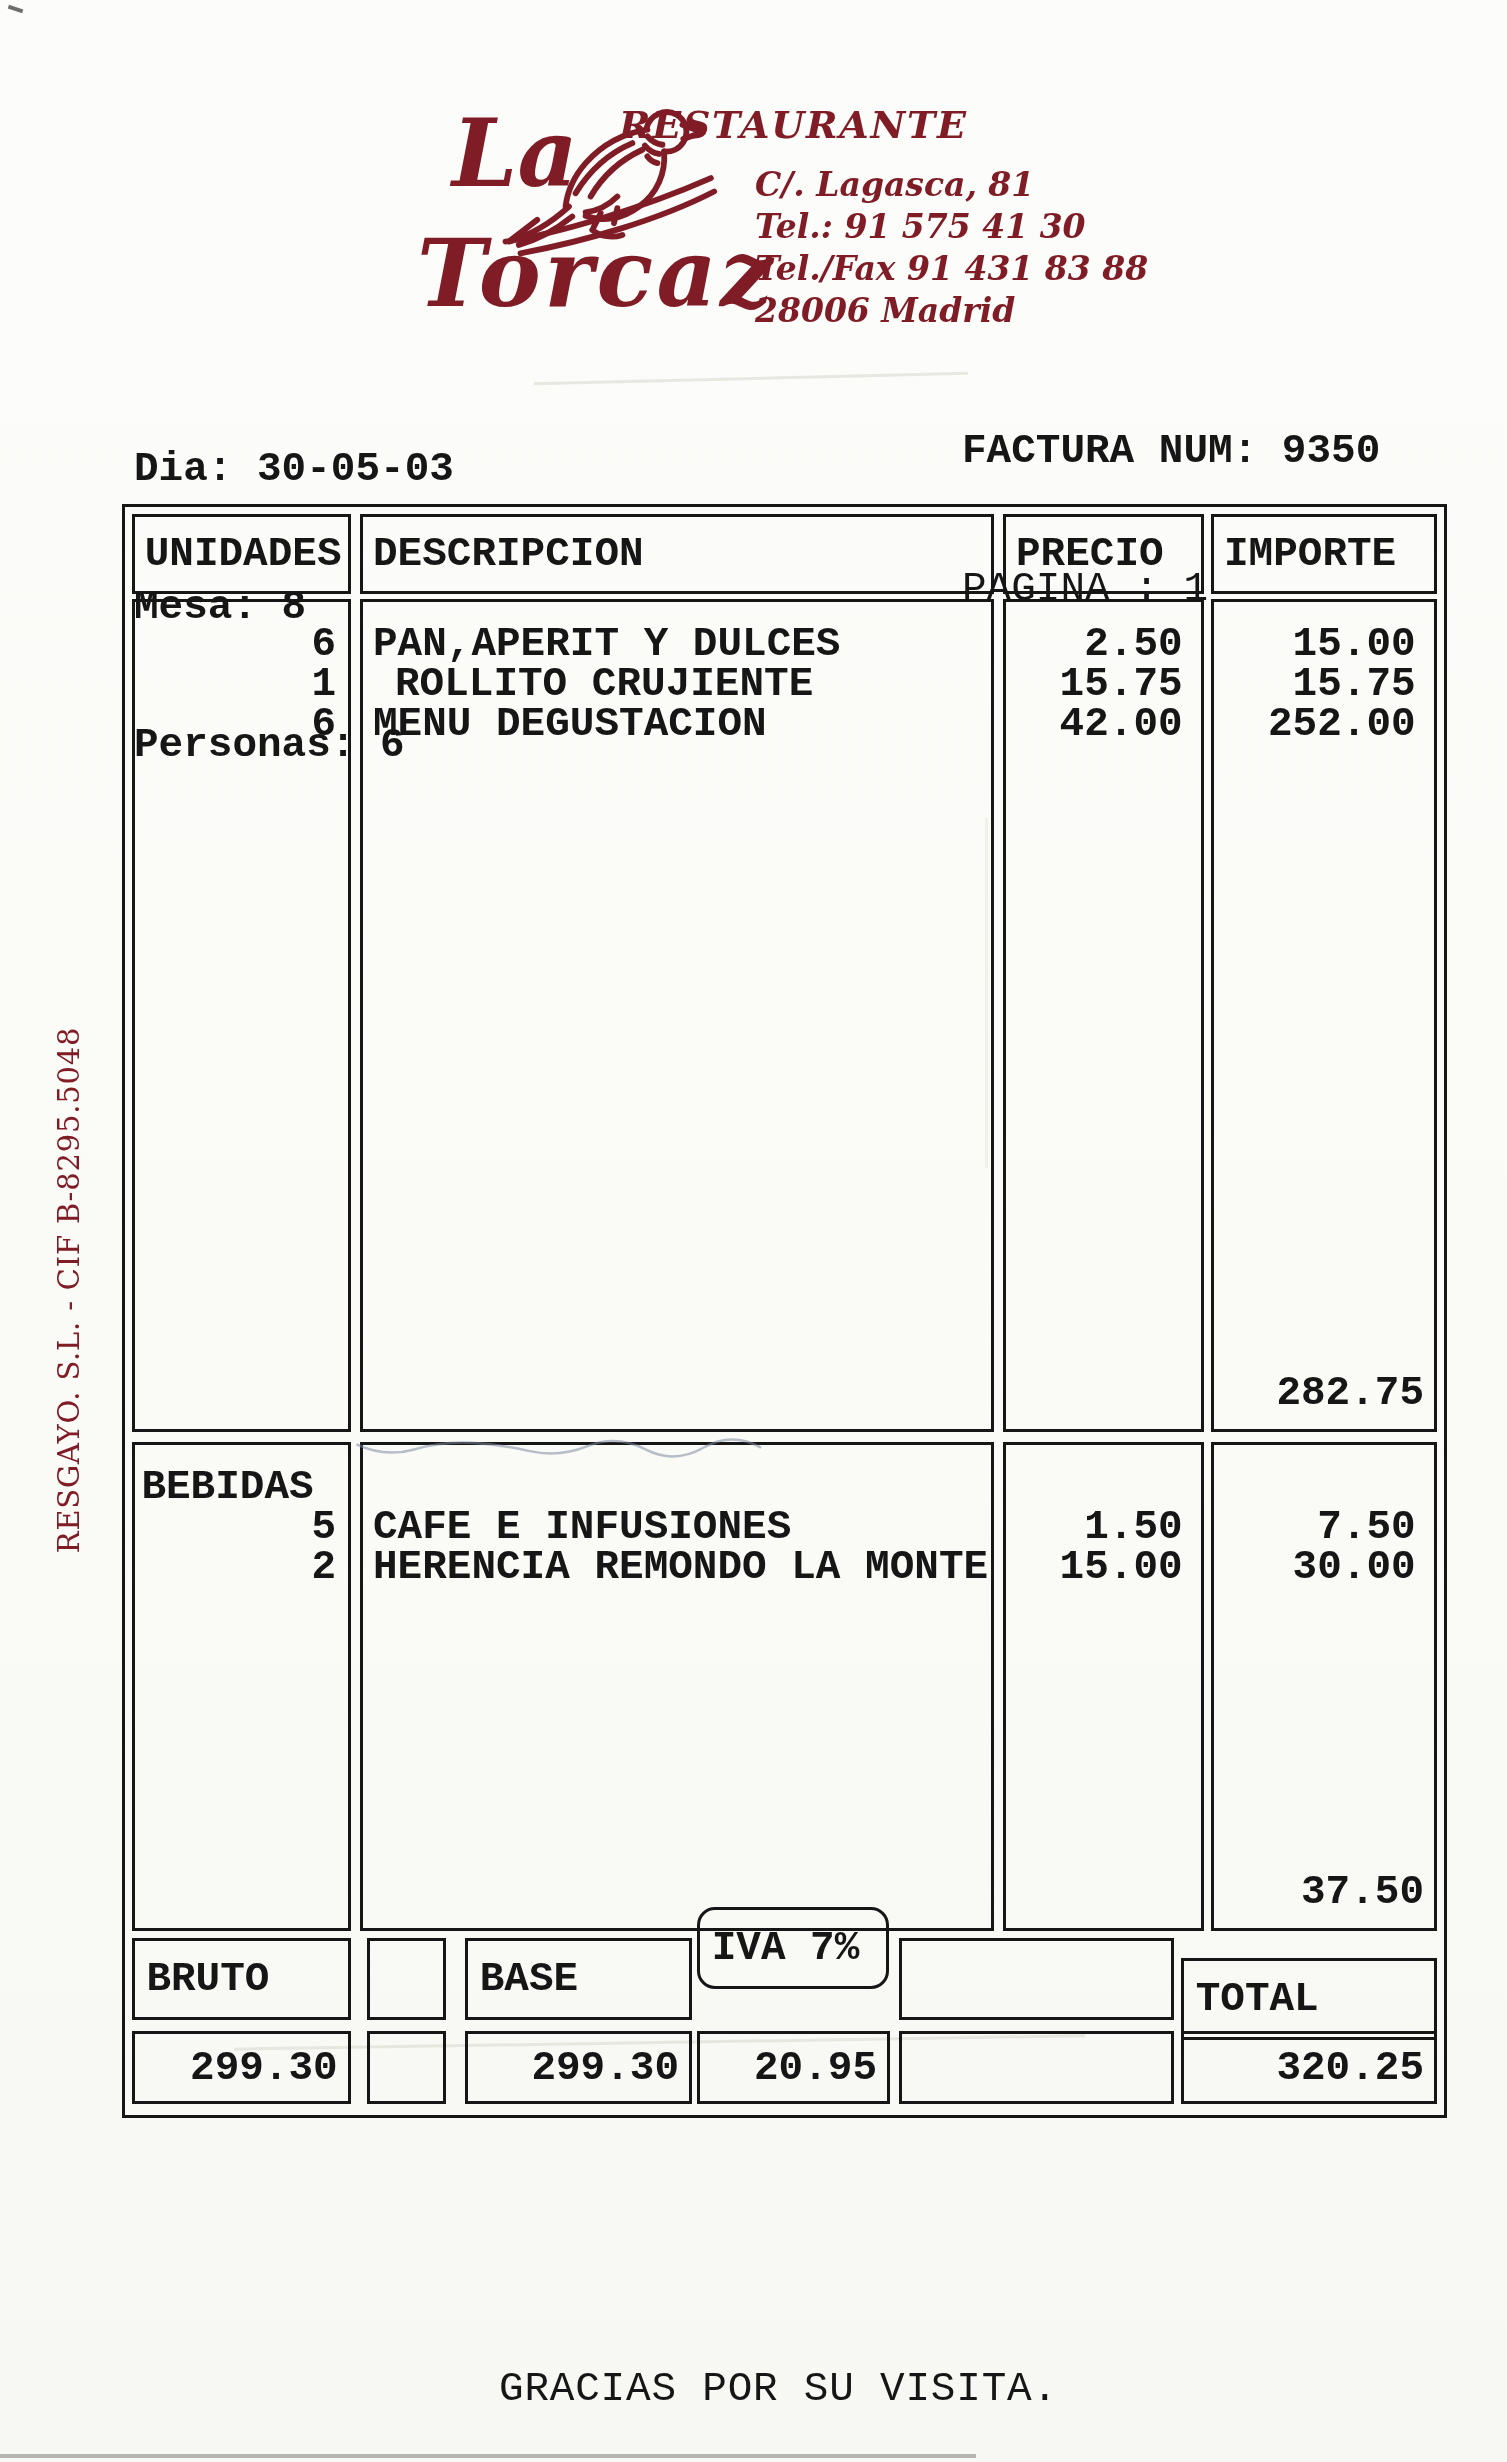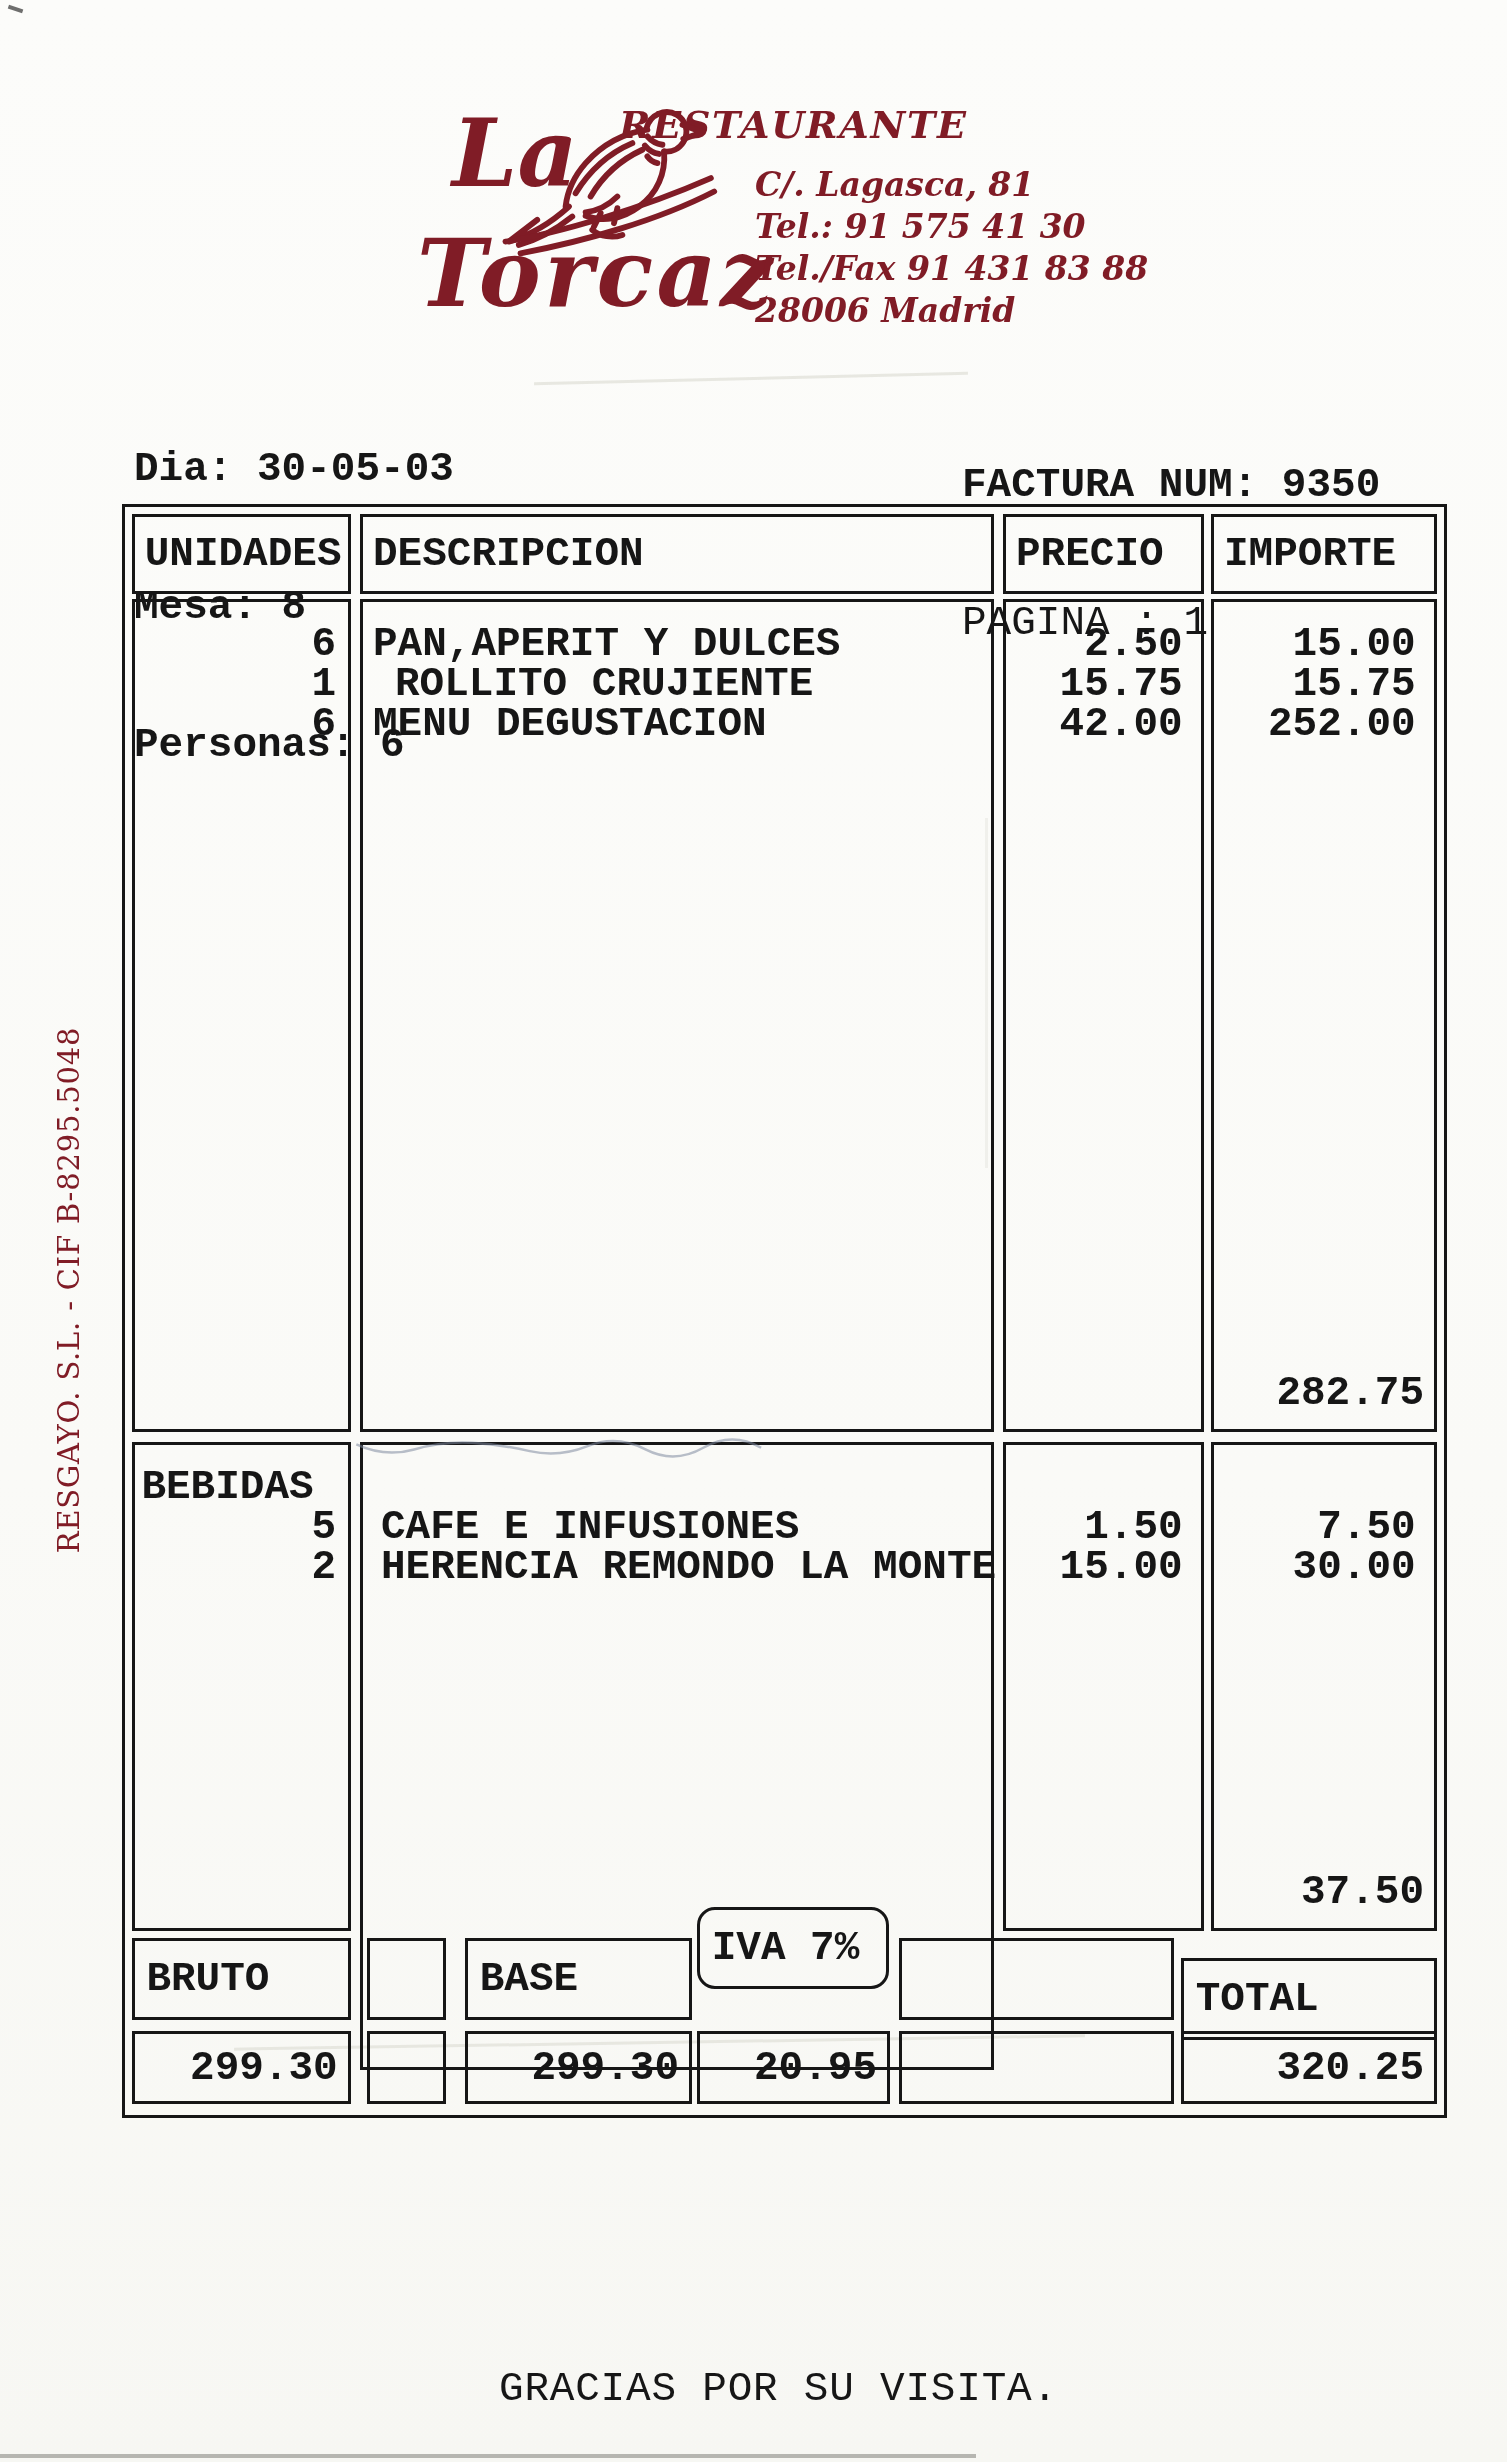--- a/index.html
+++ b/index.html
@@ -12,21 +12,21 @@
   
   .brand{color:#801c26;font-family:"DejaVu Serif", serif;font-style:italic;}
   .restaurante{left:619px;top:63px;width:284px;text-align:center;
     font-size:38px;font-weight:700;letter-spacing:1.7px;margin-top:39px;}
   .brand-la{left:452px;top:107px;font-size:93px;font-weight:700;line-height:1;}
   .brand-torcaz{left:417px;top:227px;font-size:93px;font-weight:700;line-height:1;letter-spacing:3.3px;}
   .bird{left:492px;top:98px;width:234px;height:177px;}
   .address{left:755px;top:164px;font-size:33px;font-weight:700;line-height:42px;white-space:nowrap;}
   
   .info-left{left:134px;top:354px;font-size:41px;font-weight:700;line-height:46px;white-space:pre;}
-  .info-right{left:962px;top:370px;font-size:41px;line-height:46px;white-space:pre;}
+  .info-right{left:962px;top:336px;font-size:41px;line-height:46px;white-space:pre;}
   .bold{font-weight:700;}
   .reg{font-weight:400;}
   
   .table-frame{left:122px;top:504px;width:1325px;height:1614px;
     border:3.3px solid #161616;box-sizing:border-box;}
   .box{position:absolute;border:3.3px solid #161616;box-sizing:border-box;background:transparent;}
   .line{height:40px;line-height:40px;font-size:41px;font-weight:600;white-space:pre;overflow:visible;}
   .hline{font-size:41px;font-weight:700;}
   .col-pad{padding-top:22px;}
   .t-right{text-align:right;}
@@ -146,21 +146,21 @@
     <div class="line t-right" style="padding-right:18.4px;">15.75</div>
     <div class="line t-right" style="padding-right:18.4px;">252.00</div>
     <div class="subtotal">282.75</div>
   </div>
 
   <div class="box col-pad" style="left:6.7px;top:935px;width:219px;height:489px;">
     <div class="line t-left section-label" style="padding-left:6.7px;">BEBIDAS</div>
     <div class="line t-right" style="padding-right:11.7px;">5</div>
     <div class="line t-right" style="padding-right:11.7px;">2</div>
   </div>
-  <div class="box col-pad" style="left:235px;top:935px;width:634px;height:628px;padding-left:8px;">
+  <div class="box col-pad" style="left:235px;top:935px;width:634px;height:489px;">
     <div class="line"></div>
     <div class="line t-left" style="padding-left:10px;">CAFE E INFUSIONES</div>
     <div class="line t-left" style="padding-left:10px;">HERENCIA REMONDO LA MONTE</div>
   </div>
   <div class="box col-pad" style="left:878px;top:935px;width:201px;height:489px;">
     <div class="line"></div>
     <div class="line t-right" style="padding-right:18.4px;">1.50</div>
     <div class="line t-right" style="padding-right:18.4px;">15.00</div>
   </div>
   <div class="box col-pad" style="left:1086px;top:935px;width:226px;height:489px;">

